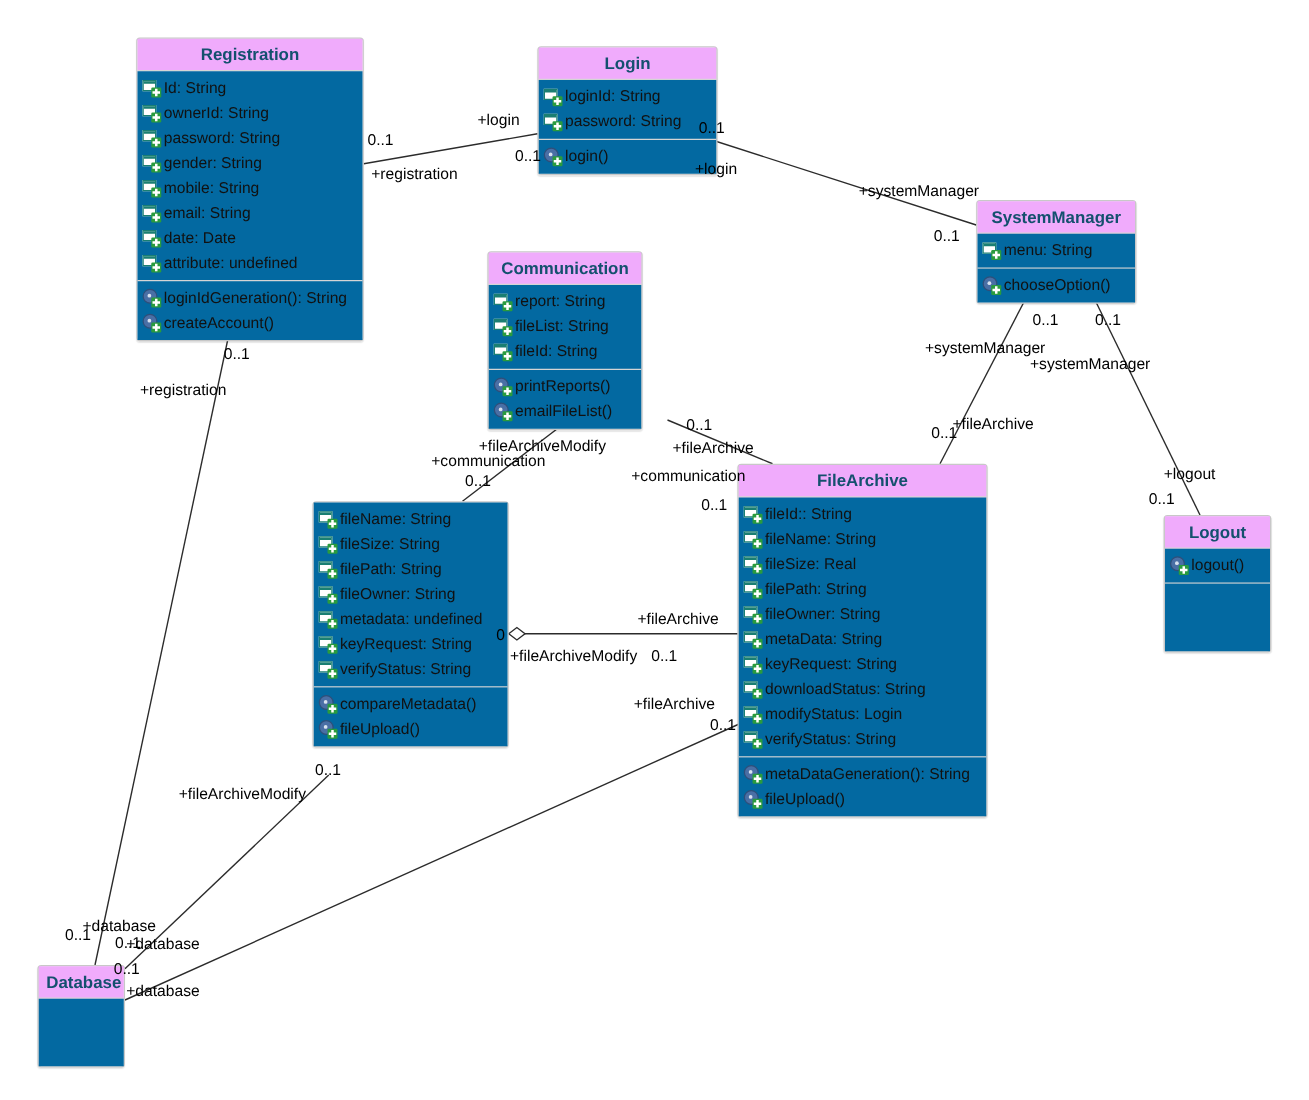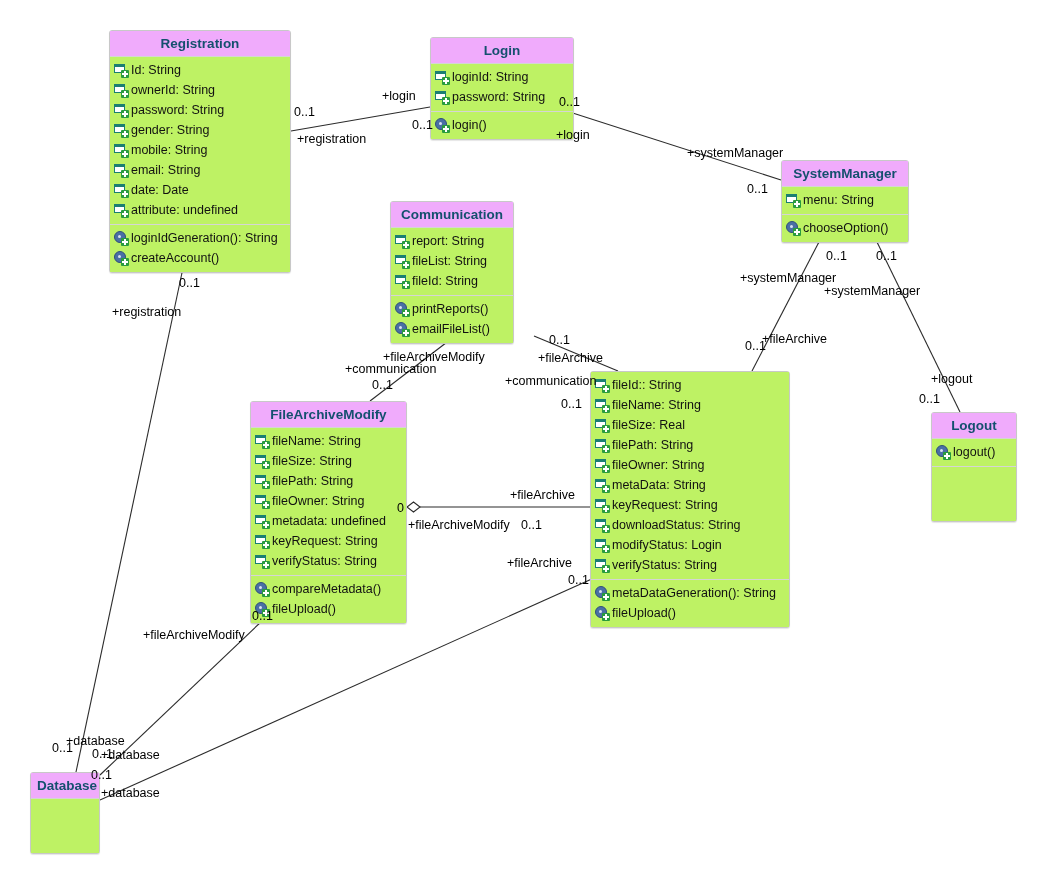--- a/index.html
+++ b/index.html
@@ -37,21 +37,21 @@
     font-size: 13.5px;
     color: #14506e;
     background: #f0abfc;
     padding: 5px 6px 5px 6px;
     border-bottom: 1px solid #d5d5d5;
     white-space: nowrap;
   }
   .uml-section {
     box-sizing: border-box;
     padding: 3px 4px 4px 4px;
-    background: #bef264;
+    background: #0369a1;
   }
   .uml-section.attrs {
     border-bottom: 1px solid #d5d5d5;
   }
   .uml-section.empty-body {
     min-height: 54px;
   }
   .uml-row {
     display: flex;
     align-items: center;
@@ -309,21 +309,20 @@
           <div class="uml-row">
             <span class="icon method-icon">
               <span class="gear"></span>
               <span class="plus"></span>
             </span>
             <span>emailFileList()</span>
           </div>
         </div>
       </div>
       <div class="uml-class" style="left: 250px; top: 401px; width: 157px;">
-        <div class="uml-header">FileArchiveModify</div>
         <div class="uml-section attrs">
           <div class="uml-row">
             <span class="icon attr-icon">
               <span class="box"></span>
               <span class="plus"></span>
             </span>
             <span>fileName: String</span>
           </div>
           <div class="uml-row">
             <span class="icon attr-icon">
@@ -379,20 +378,21 @@
           <div class="uml-row">
             <span class="icon method-icon">
               <span class="gear"></span>
               <span class="plus"></span>
             </span>
             <span>fileUpload()</span>
           </div>
         </div>
       </div>
       <div class="uml-class" style="left: 590px; top: 371px; width: 200px;">
+        <div class="uml-header">FileArchive</div>
         <div class="uml-section attrs">
           <div class="uml-row">
             <span class="icon attr-icon">
               <span class="box"></span>
               <span class="plus"></span>
             </span>
             <span>fileId:: String</span>
           </div>
           <div class="uml-row">
             <span class="icon attr-icon">

